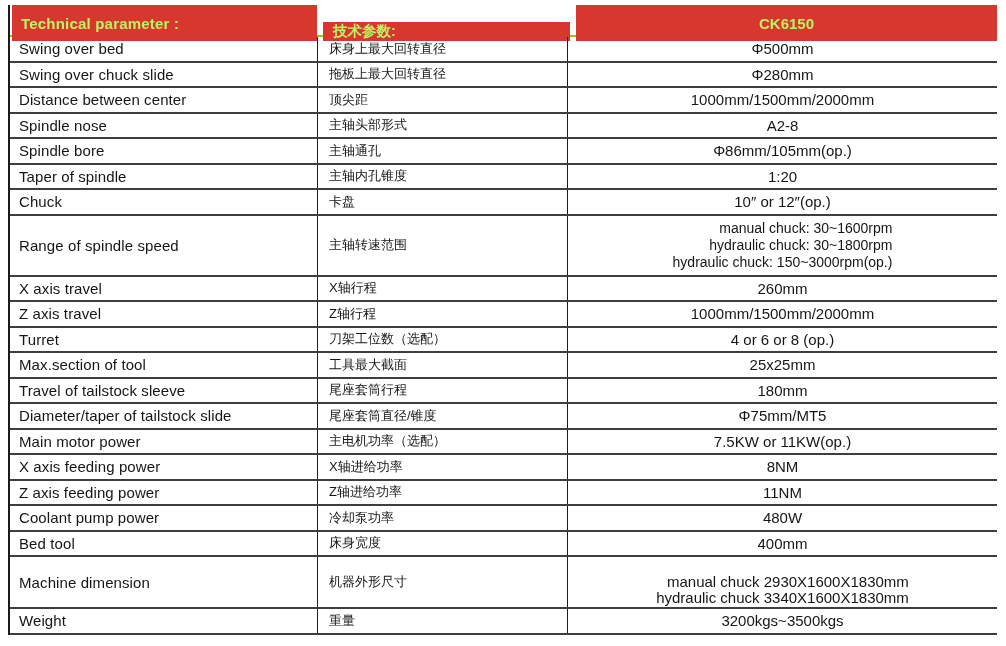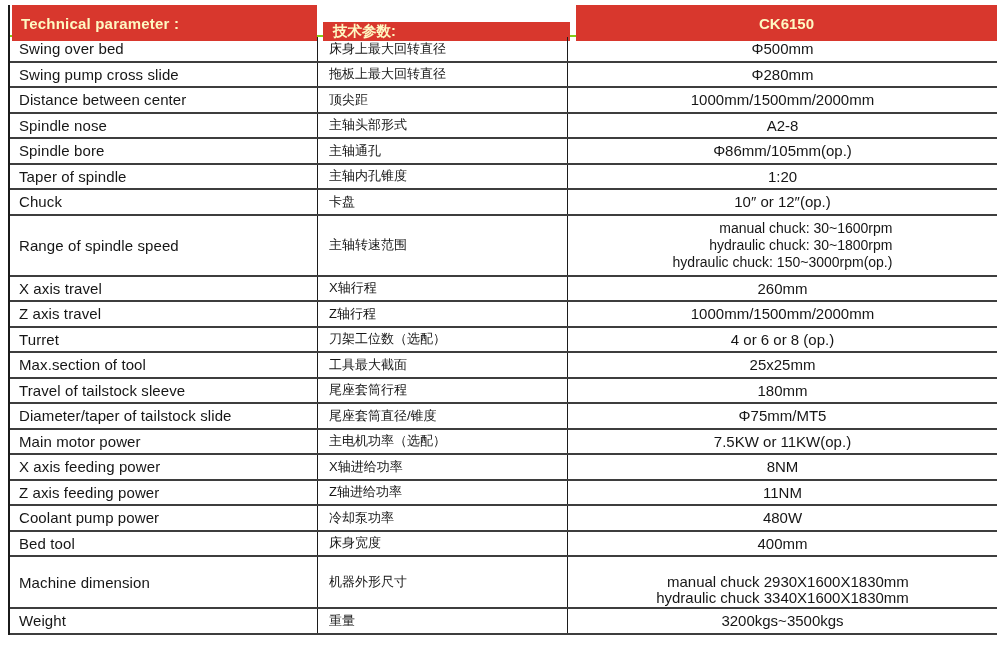--- a/index.html
+++ b/index.html
@@ -21,21 +21,21 @@
   
   .thead {
     display: grid;
     grid-template-columns: 305px 247px 1fr;
     column-gap: 6px;
     height: 29px;
     margin-left: 2px;
   }
   .hcell {
     background: #d8372d;
-    color: #fef9c3;
+    color: #bef264;
     display: flex;
     align-items: center;
     font-size: 15px;
   }
   .hcell.h1 { font-weight: bold; padding-left: 9px; letter-spacing: 0.2px; }
   .hcell.h2 { padding-left: 10px; font-size: 14.5px; font-weight: bold; }
   .hcell.h3 { justify-content: center; font-weight: bold; font-size: 15px; }
   
   .tbody { border-top: 2px solid #84cc16; margin-top: 1px; }
   .row {
@@ -83,21 +83,21 @@
 
   <div class="tbody">
 
     <div class="row">
       <div class="cell c1">Swing over bed</div>
       <div class="cell c2">床身上最大回转直径</div>
       <div class="cell c3">Φ500mm</div>
     </div>
 
     <div class="row">
-      <div class="cell c1">Swing pump cross slide</div>
+      <div class="cell c1">Swing over chuck slide</div>
       <div class="cell c2">拖板上最大回转直径</div>
       <div class="cell c3">Φ280mm</div>
     </div>
 
     <div class="row">
       <div class="cell c1">Distance between center</div>
       <div class="cell c2">顶尖距</div>
       <div class="cell c3">1000mm/1500mm/2000mm</div>
     </div>
 

